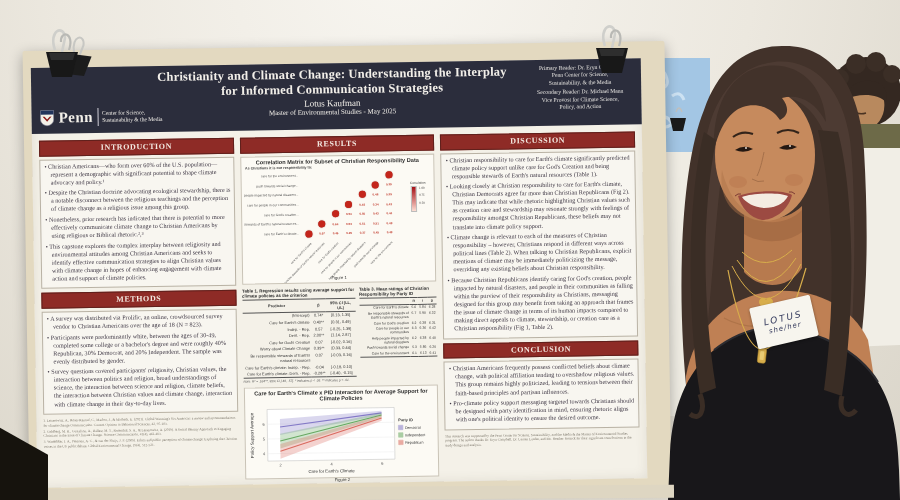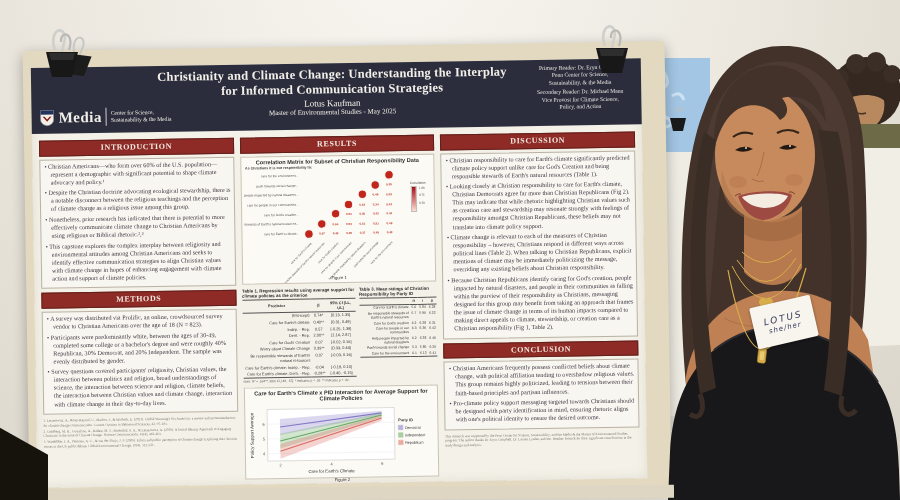--- a/index.html
+++ b/index.html
@@ -116,21 +116,21 @@
   <div id="board">
     <div id="paper">
 
       <div id="pheader">
         <div id="penn">
           <svg width="15" height="17" viewBox="0 0 15 17">
             <path d="M1,1 h13 v9 c0,4 -4,6 -6.5,6 C5,16 1,14 1,10 Z" fill="#f4f1e8" stroke="#8c8ca0" stroke-width=".6"></path>
             <rect x="1" y="1" width="13" height="4" fill="#22345c"></rect>
             <path d="M3,7 l4.5,5 4.5,-5 -2,0 -2.5,2.8 L5,7 Z" fill="#8c1d1d"></path>
           </svg>
-          <span class="word">Media</span>
+          <span class="word">Penn</span>
           <span class="bar"></span>
           <span class="unit">
             <div>Center for Science,</div>
             <div>Sustainability &amp; the Media</div>
           </span>
         </div>
         <div id="title-block">
           <div class="title-l">Christianity and Climate Change: Understanding the Interplay</div>
           <div class="title-l">for Informed Communication Strategies</div>
           <div class="author">Lotus Kaufman</div>

